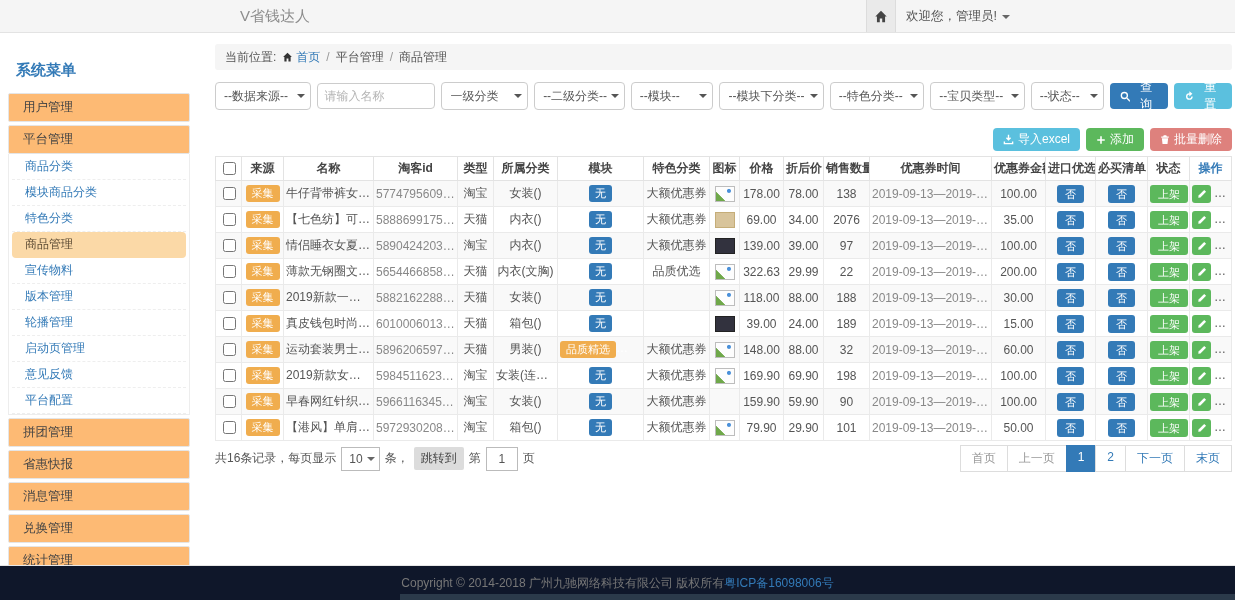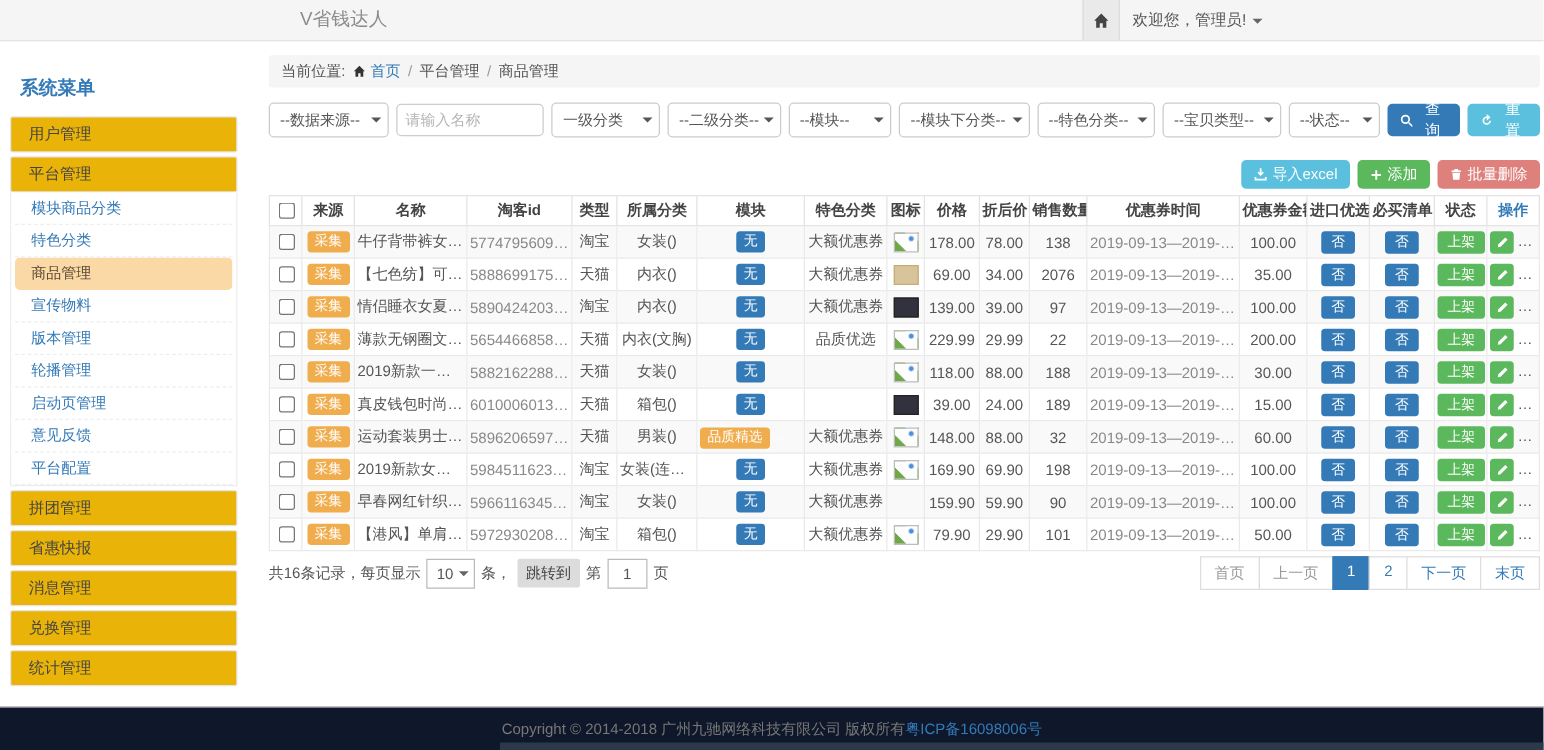--- a/index.html
+++ b/index.html
@@ -8,21 +8,21 @@
   
   .topbar{position:absolute;top:0;left:0;right:0;height:32px;background:#f5f5f5;border-bottom:1px solid #e3e3e3;}
   .topbar-title{position:absolute;left:240px;top:0;line-height:32px;font-size:15px;color:#8c8c8c;}
   .home-box{position:absolute;left:866px;top:0;width:28px;height:32px;background:#eaeaea;
             border-left:1px solid #dcdcdc;border-right:1px solid #dcdcdc;display:flex;align-items:center;justify-content:center;cursor:pointer;}
   .welcome{position:absolute;left:906px;top:0;line-height:32px;font-size:12.5px;color:#555;cursor:pointer;}
   .caret{display:inline-block;width:0;height:0;border-left:4px solid transparent;border-right:4px solid transparent;border-top:4px solid #666;margin-left:5px;vertical-align:middle;}
   
   .sidebar{position:absolute;left:8px;top:55px;width:182px;}
   .sidebar-title{color:#337ab7;font-weight:bold;font-size:15px;padding:6px 8px 10px 8px;}
-  .menu-header{height:27px;line-height:27px;background:#eab308;border:1px solid #e5e5e5;border-radius:2px;
+  .menu-header{height:27px;line-height:27px;background:#fdba74;border:1px solid #e5e5e5;border-radius:2px;
                padding-left:14px;font-size:12.5px;color:#444;margin-top:3px;cursor:pointer;}
   .submenu{background:#fff;border:1px solid #ededed;border-top:none;padding:0 3px;}
   .submenu-item{height:25px;line-height:25px;padding-left:13px;font-size:12px;color:#337ab7;
                 border-bottom:1px dashed #eee;cursor:pointer;}
   .submenu-item.active{background:#fbd9a7;border-radius:4px;color:#5b4a33;border-bottom-color:transparent;}
   
   .main{position:absolute;left:215px;top:44px;width:1017px;}
   .breadcrumb{height:26px;line-height:26px;background:#f5f5f5;border-radius:3px;font-size:12px;color:#555;padding:0 10px;}
   .breadcrumb .link{color:#337ab7;cursor:pointer;}
   .breadcrumb .sep{color:#999;margin:0 6px;}
@@ -102,20 +102,21 @@
       <span>欢迎您，管理员!</span><span class="caret"></span>
     </div>
   </div>
 
   <div class="sidebar">
     <div class="sidebar-title">系统菜单</div>
     <div class="menu-header">用户管理</div>
     <div class="menu-header">平台管理</div>
     <div class="submenu">
 
+    <div class="submenu-item">商品分类</div>
         <div class="submenu-item">模块商品分类</div>
         <div class="submenu-item">特色分类</div>
         <div class="submenu-item active">商品管理</div>
         <div class="submenu-item">宣传物料</div>
         <div class="submenu-item">版本管理</div>
         <div class="submenu-item">轮播管理</div>
         <div class="submenu-item">启动页管理</div>
         <div class="submenu-item">意见反馈</div>
         <div class="submenu-item">平台配置</div>
       </div>
@@ -326,21 +327,21 @@
         <tr>
           <td><input type="checkbox" style=""></td>
           <td><span class="badge badge-orange">采集</span></td>
           <td>薄款无钢圈文胸聚拢性...</td>
           <td class="c-gray">565446685867</td>
           <td>天猫</td>
           <td>内衣(文胸)</td>
           <td><span class="badge badge-blue">无</span></td>
           <td>品质优选</td>
           <td><span class="thumb thumb-broken"></span></td>
-          <td>229.99</td>
+          <td>322.63</td>
           <td>29.99</td>
           <td>22</td>
           <td class="c-gray">2019-09-13—2019-09-17</td>
           <td>200.00</td>
           <td><span class="btn-mini mini-blue">否</span></td>
           <td><span class="btn-mini mini-blue">否</span></td>
           <td><span class="btn-mini mini-green">上架</span></td>
           <td>
             <span class="icon-btn icon-edit">
                 <svg width="10" height="10" viewBox="0 0 16 16">

